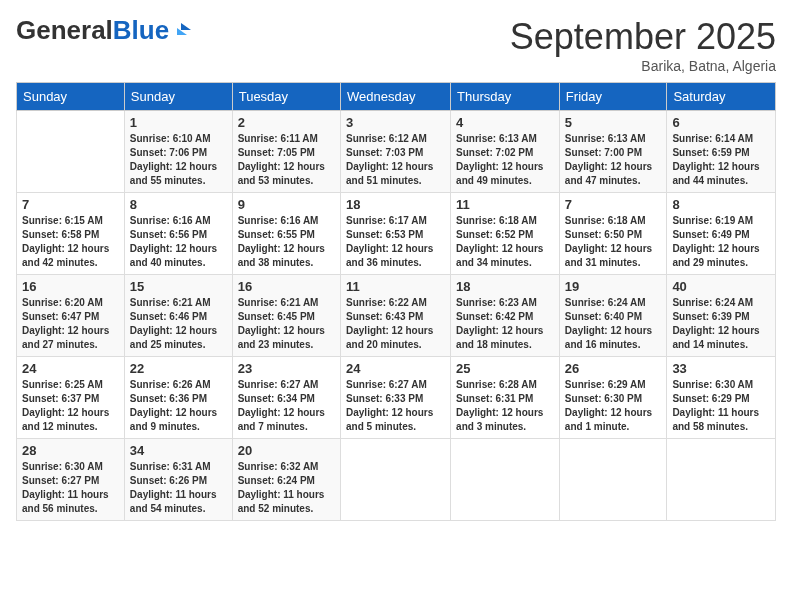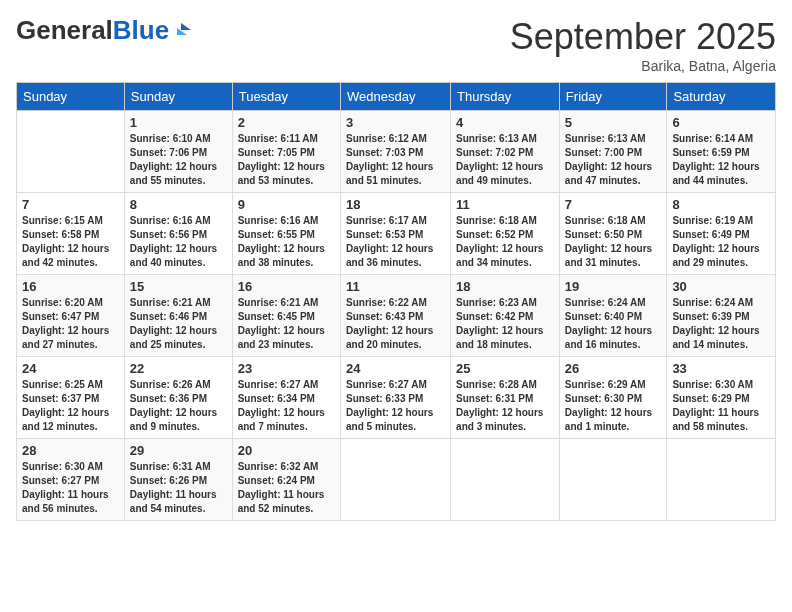--- a/index.html
+++ b/index.html
@@ -190,21 +190,21 @@
         </td>
         <td>
           <span class="day-number">18</span>
           <div class="day-info">Sunrise: 6:23 AM<br>Sunset: 6:42 PM<br>Daylight: 12 hours<br>and 18 minutes.</div>
         </td>
         <td>
           <span class="day-number">19</span>
           <div class="day-info">Sunrise: 6:24 AM<br>Sunset: 6:40 PM<br>Daylight: 12 hours<br>and 16 minutes.</div>
         </td>
         <td>
-          <span class="day-number">30</span>
+          <span class="day-number">40</span>
           <div class="day-info">Sunrise: 6:24 AM<br>Sunset: 6:39 PM<br>Daylight: 12 hours<br>and 14 minutes.</div>
         </td>
       </tr>
       <tr>
         <td>
           <span class="day-number">24</span>
           <div class="day-info">Sunrise: 6:25 AM<br>Sunset: 6:37 PM<br>Daylight: 12 hours<br>and 12 minutes.</div>
         </td>
         <td>
           <span class="day-number">22</span>
@@ -230,21 +230,21 @@
           <span class="day-number">33</span>
           <div class="day-info">Sunrise: 6:30 AM<br>Sunset: 6:29 PM<br>Daylight: 11 hours<br>and 58 minutes.</div>
         </td>
       </tr>
       <tr>
         <td>
           <span class="day-number">28</span>
           <div class="day-info">Sunrise: 6:30 AM<br>Sunset: 6:27 PM<br>Daylight: 11 hours<br>and 56 minutes.</div>
         </td>
         <td>
-          <span class="day-number">29</span>
+          <span class="day-number">34</span>
           <div class="day-info">Sunrise: 6:31 AM<br>Sunset: 6:26 PM<br>Daylight: 11 hours<br>and 54 minutes.</div>
         </td>
         <td>
           <span class="day-number">20</span>
           <div class="day-info">Sunrise: 6:32 AM<br>Sunset: 6:24 PM<br>Daylight: 11 hours<br>and 52 minutes.</div>
         </td>
         <td class="empty"></td>
         <td class="empty"></td>
         <td class="empty"></td>
         <td class="empty"></td>

